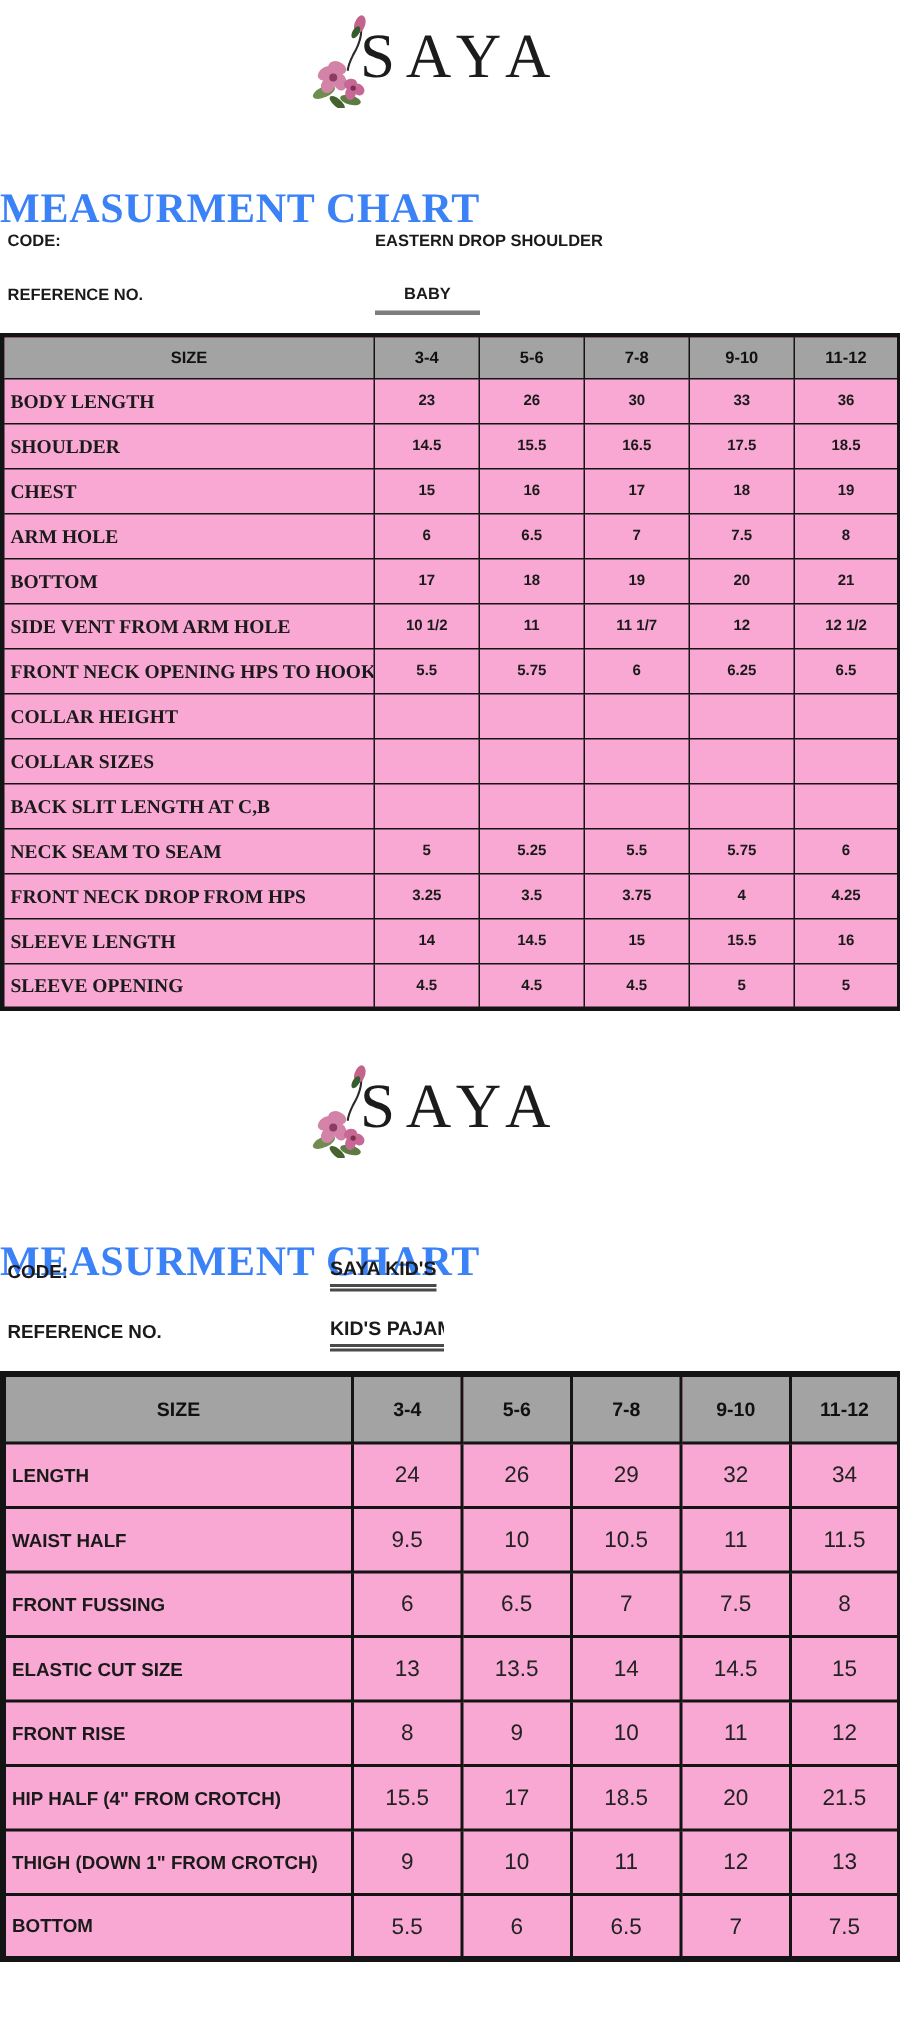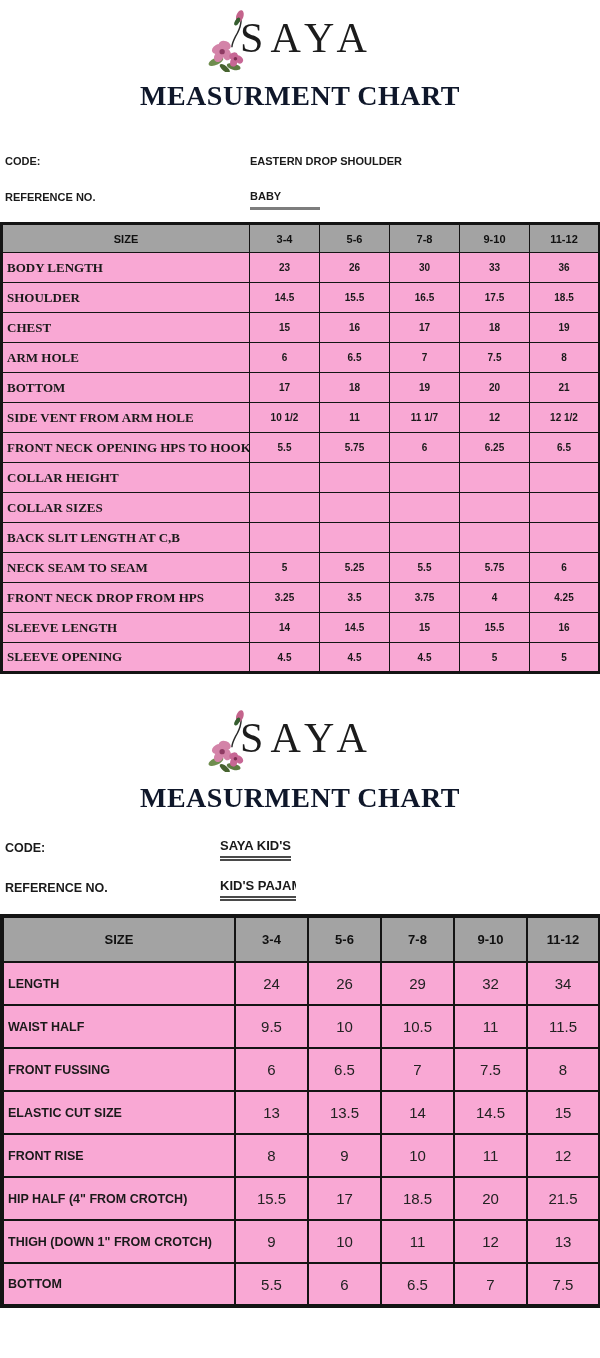--- a/index.html
+++ b/index.html
@@ -16,31 +16,31 @@
   
   .logo-wrap{position:absolute;left:0;right:0;text-align:center;}
   .logo{position:relative;display:inline-block;margin-left:14px;}
   .brand-text{
     font-family:"Liberation Serif",serif;font-size:42px;letter-spacing:7px;
     color:#1c1c1c;font-weight:400;
   }
   .flower{position:absolute;left:-33px;top:-4px;}
   
   .chart-title{
-    position:absolute;left:0;right:0;text-align:center;
+    position:absolute;left:0;right:0;
     font-family:"Liberation Serif",serif;font-weight:bold;font-size:28px;
-    letter-spacing:.5px;color:#0f172a;
+    letter-spacing:.5px;color:#3b82f6;margin-top:44px;
   }
   
   .m-label{position:absolute;left:5px;font-weight:bold;}
   .s1-label{font-size:11px;}
   .s2-label{font-size:12.5px;}
   .s1-code-value{position:absolute;left:250px;font-weight:bold;font-size:11px;}
   .s1-ref-value{
-    position:absolute;left:250px;width:70px;text-align:left;
+    position:absolute;left:250px;width:70px;text-align:center;
     font-weight:bold;font-size:11px;padding-bottom:5px;
     border-bottom:3px solid var(--underline-gray);
   }
   .s2-value{
     position:absolute;left:220px;font-weight:bold;font-size:13px;
     padding-bottom:3px;border-bottom:5px double #4a4a4a;white-space:nowrap;
   }
   .s2-ref-value{width:76px;overflow:hidden;}
   
   table{border-collapse:collapse;position:absolute;left:0;table-layout:fixed;background:#f9a8d4;}

